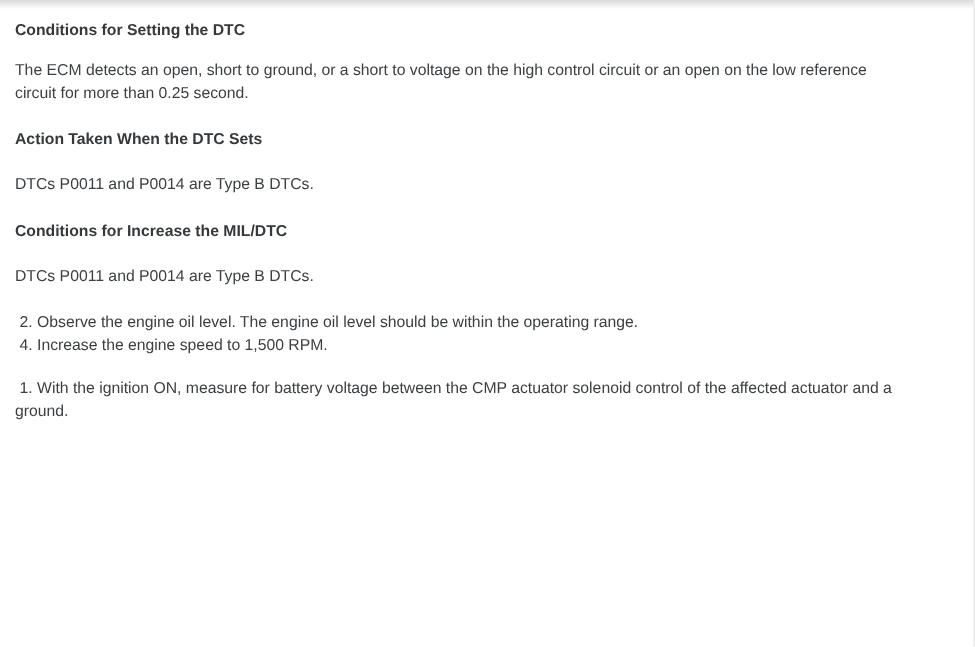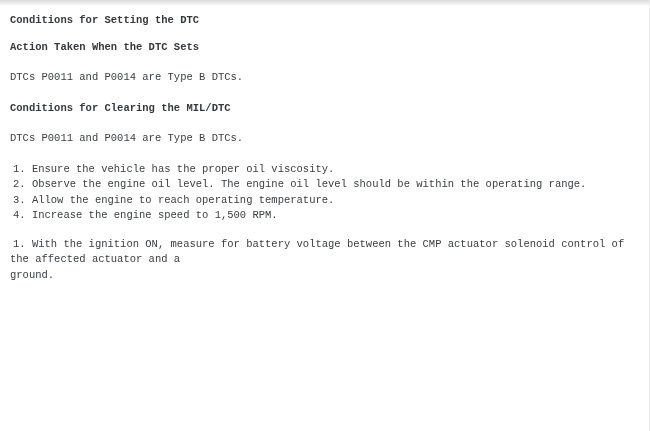--- a/index.html
+++ b/index.html
@@ -12,21 +12,20 @@
     font-family: "Liberation Sans", "DejaVu Sans", sans-serif;
   }
   .doc-pane {
     position: relative;
     width: 650px;
     height: 431px;
     box-sizing: border-box;
     background: #ffffff;
     border-right: 1px solid #e9e9e9;
     overflow: hidden;
-    font-family: Liberation Mono, monospace;
   }
   .scroll-shadow-top {
     position: absolute;
     top: 0; left: 0; right: 0;
     height: 6px;
     background: linear-gradient(to bottom, #dadada, rgba(255,255,255,0));
     pointer-events: none;
   }
   .content {
     box-sizing: border-box;
@@ -64,37 +63,37 @@
   }
 </style>
 </head>
 <body>
 
 <div class="doc-pane">
   <div class="content">
 
     <div class="section">
       <div class="section-heading first">Conditions for Setting the DTC</div>
+      <div class="paragraph">The ECM detects an open, short to ground, or a short to voltage on the high control circuit or an open on the low reference
+circuit for more than 0.25 second.</div>
     </div>
 
     <div class="section">
       <div class="section-heading">Action Taken When the DTC Sets</div>
       <div class="paragraph">DTCs P0011 and P0014 are Type B DTCs.</div>
     </div>
 
     <div class="section">
-      <div class="section-heading">Conditions for Clearing the MIL/DTC</div>
+      <div class="section-heading">Conditions for Increase the MIL/DTC</div>
       <div class="paragraph">DTCs P0011 and P0014 are Type B DTCs.</div>
     </div>
 
     <div class="section">
       <div class="proc-list tight">
-        <div class="list-item">1. Ensure the vehicle has the proper oil viscosity.</div>
         <div class="list-item">2. Observe the engine oil level. The engine oil level should be within the operating range.</div>
-        <div class="list-item">3. Allow the engine to reach operating temperature.</div>
         <div class="list-item">4. Increase the engine speed to 1,500 RPM.</div>
       </div>
     </div>
 
     <div class="section">
       <div class="proc-list">
         <div class="list-item">1. With the ignition ON, measure for battery voltage between the CMP actuator solenoid control of the affected actuator and a
 ground.</div>
       </div>
     </div>

